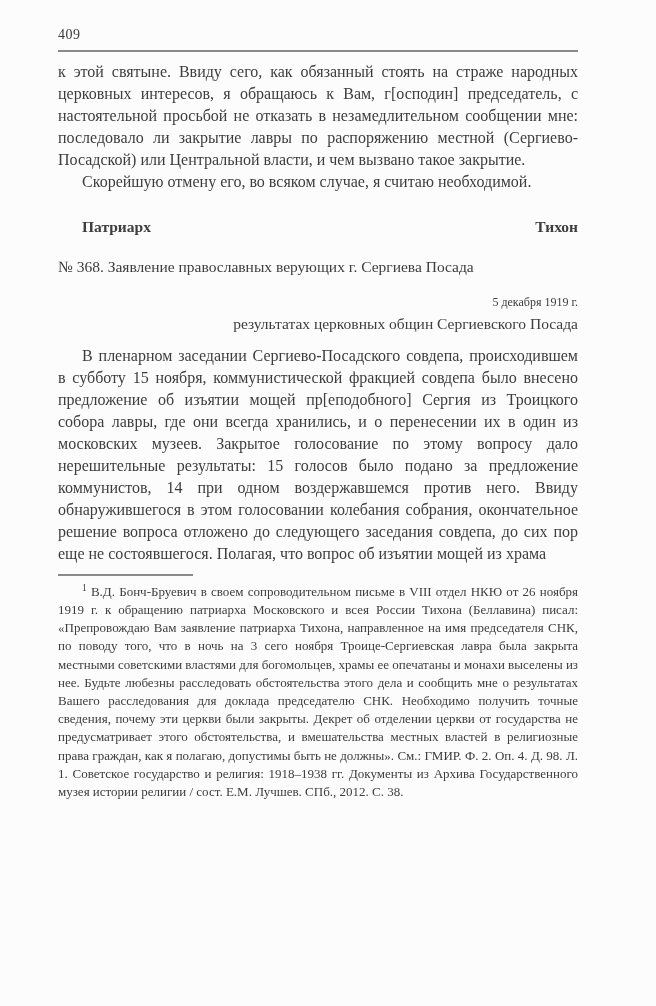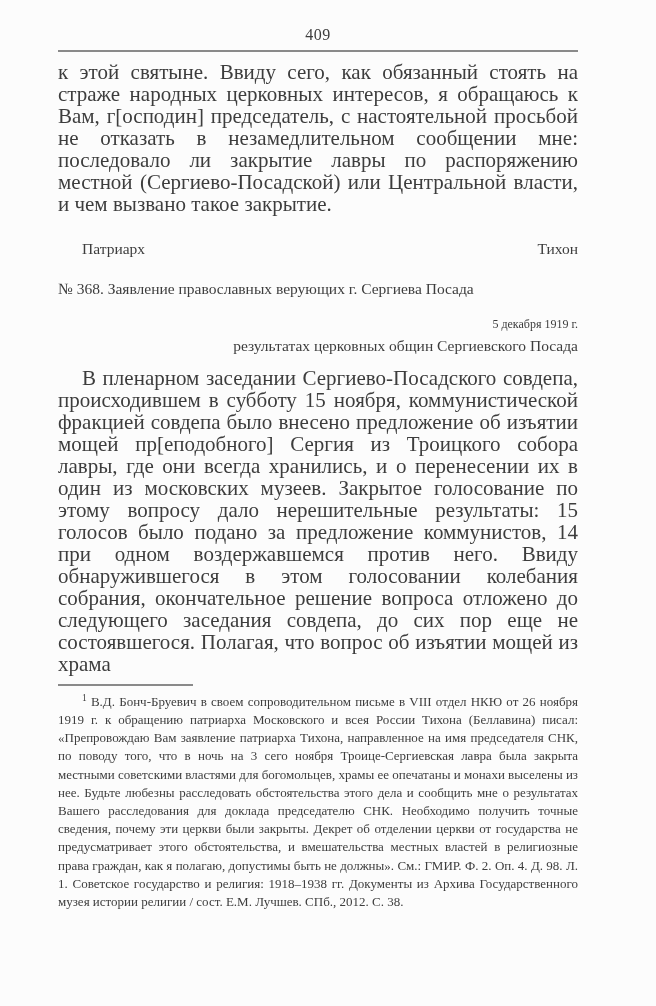--- a/index.html
+++ b/index.html
@@ -10,43 +10,44 @@
     margin: 0 auto;
     background: #fcfcfc;
     color: #3d3d3d;
     font-family: "Liberation Serif", "DejaVu Serif", serif;
     box-sizing: border-box;
     padding: 26px 78px 0 58px;
     overflow: hidden;
   }
   p { margin: 0; padding: 0; }
   .page-number {
-    text-align: center;
-    font-size: 16px;
+    text-align: left;
+    font-size: 14px;
     line-height: 18px;
     letter-spacing: 0.5px;
   }
   .header-rule {
     height: 2px;
     background: #8a8a8a;
     margin-top: 6px;
   }
   .body-text {
-    font-size: 21px;
+    font-size: 16px;
     line-height: 22px;
     text-align: justify;
   }
   .indent { text-indent: 24px; }
   .para-first { margin-top: 9px; }
   .sig-row {
     display: flex;
     justify-content: space-between;
     font-size: 15.5px;
     line-height: 22px;
     margin-top: 23px;
+    font-weight: bold;
   }
   .sig-role { padding-left: 24px; }
   .archive-ref {
     margin-top: 20px;
     font-style: italic;
     font-size: 15.5px;
     line-height: 22px;
   }
   sup {
     font-size: 9.5px;
@@ -101,20 +102,21 @@
 
   <header>
     <div class="page-number">409</div>
     <div class="header-rule"></div>
   </header>
 
   <main>
 
     <p class="body-text para-first">к этой святыне. Ввиду сего, как обязанный стоять на страже народных церковных интересов, я обращаюсь к Вам, г[осподин] председатель, с настоятельной просьбой не отказать в незамедлительном сообщении мне: последовало ли закрытие лавры по распоряжению местной (Сергиево-Посадской) или Центральной власти, и чем вызвано такое закрытие.</p>
 
+    <p class="body-text indent">Скорейшую отмену его, во всяком случае, я считаю необходимой.</p>
 
     <div class="sig-row">
       <span class="sig-role">Патриарх</span>
       <span class="sig-name">Тихон</span>
     </div>
 
 
 
     <h2 class="doc-heading">№ 368. Заявление православных верующих г. Сергиева Посада</h2>
 

